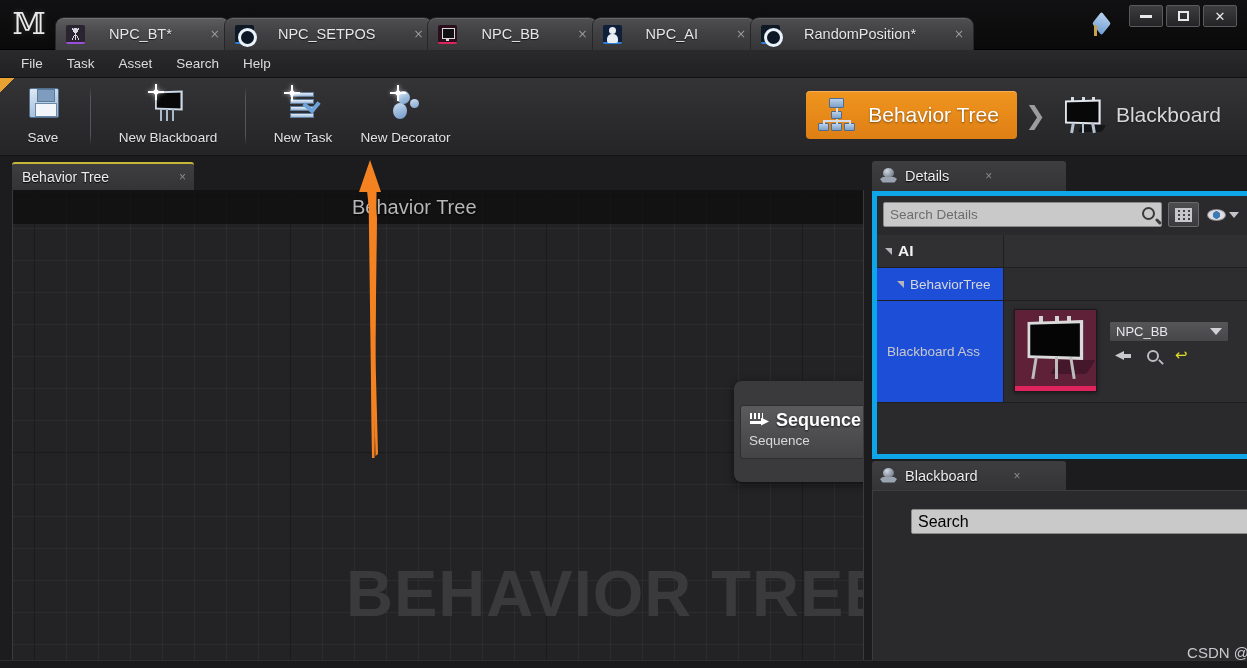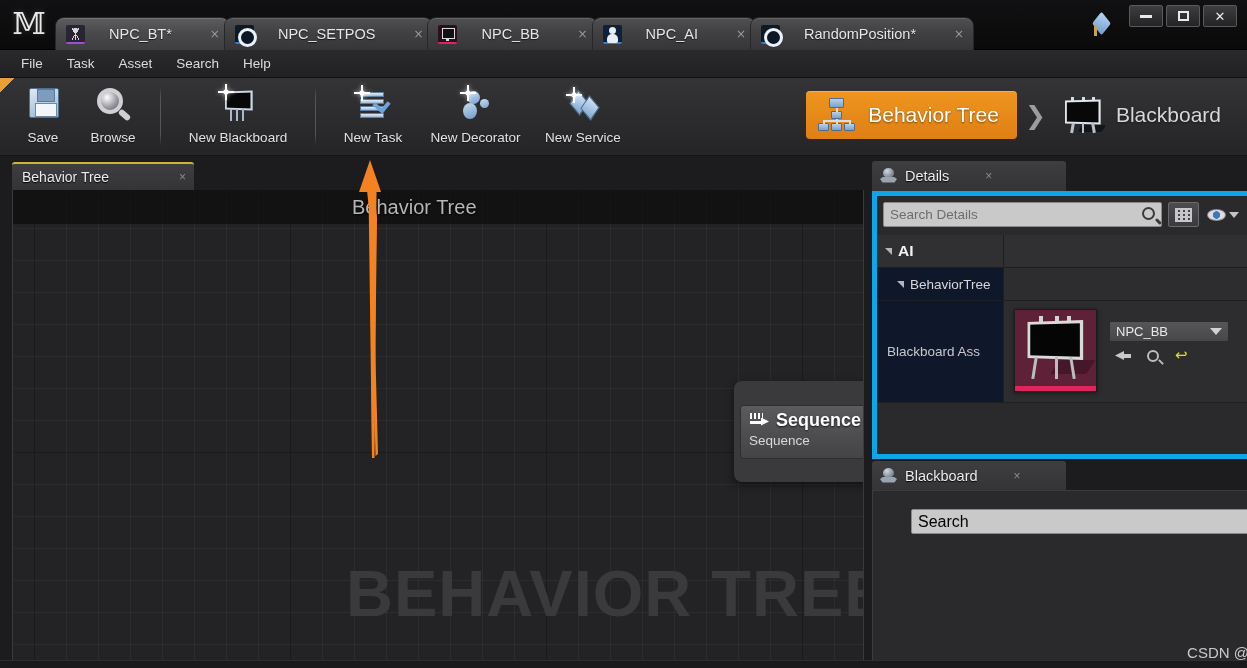--- a/index.html
+++ b/index.html
@@ -411,21 +411,21 @@
     width: 19px; height: 12px; border-radius: 50%;
     background: radial-gradient(circle at 50% 50%, #3f79b5 0 3.5px, #dcdce2 4px 100%);
     border: 1px solid #8d8d93;
   }
   .caret-d { width: 0; height: 0; border-left: 5px solid transparent; border-right: 5px solid transparent; border-top: 6px solid #c3c3c8; }
 
   .proprow { display: flex; min-height: 33px; }
   .propname {
     width: 127px; display: flex; align-items: center;
     border-right: 1px solid #1f1f21; border-bottom: 1px solid #1f1f21;
-    background: #0f172a;
+    background: #1d4ed8;
   }
   .propval {
     flex: 1; border-bottom: 1px solid #1f1f21; background: #2d2d2f;
   }
   .row-ai .propname, .row-ai .propval { background: #303033; }
   .tri {
     width: 0; height: 0; margin-right: 6px; flex: none;
     border-top: 7px solid #b6b6ba; border-left: 7px solid transparent;
   }
   .cat-ai { color: #f2f2f2; font-size: 15.5px; font-weight: bold; }
@@ -585,27 +585,20 @@
 
   <div class="toolbar">
     <span class="tb-accent"></span>
 
     <div class="tbgroup" style="left:8px;">
       <div class="tbbtn">
         <span class="tbico">
             <span class="i-save"></span>
           </span>
         <span class="tblabel">Save</span>
-      </div>
-      <div class="tbbtn">
-        <span class="tbico">
-            <span class="i-browse"></span>
-            <span class="i-browse-h"></span>
-          </span>
-        <span class="tblabel">Browse</span>
       </div>
       <span class="tbsep"></span>
       <div class="tbbtn wide">
         <span class="tbico">
           <span class="i-bbd"></span>
             <span class="i-bbd-legs"></span>
             <span class="i-bbd-leg2"></span>
           <span class="spark" style="left:2px;top:-2px;"></span>
         </span>
         <span class="tblabel">New Blackboard</span>
@@ -625,28 +618,20 @@
         <span class="tblabel">New Task</span>
       </div>
       <div class="tbbtn wide" style="width:115px">
         <span class="tbico">
           <span class="i-dec-c1"></span>
             <span class="i-dec-c2"></span>
             <span class="i-dec-c3"></span>
           <span class="spark" style="left:6px;top:-1px;"></span>
         </span>
         <span class="tblabel">New Decorator</span>
-      </div>
-      <div class="tbbtn wide" style="width:100px">
-        <span class="tbico">
-          <span class="i-svc-a"></span>
-            <span class="i-svc-b"></span>
-          <span class="spark" style="left:5px;top:1px;"></span>
-        </span>
-        <span class="tblabel">New Service</span>
       </div>
     </div>
 
     <div class="modesw">
       <div class="mode-active">
         <span class="g-bt">
           <span class="nb n1"></span>
             <span class="nb n2"></span>
             <span class="nb n3"></span>
           <span class="nb n4"></span>

